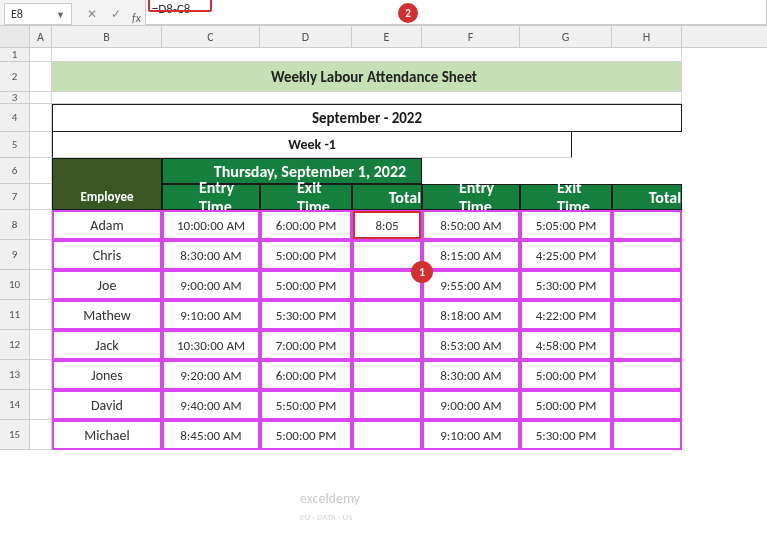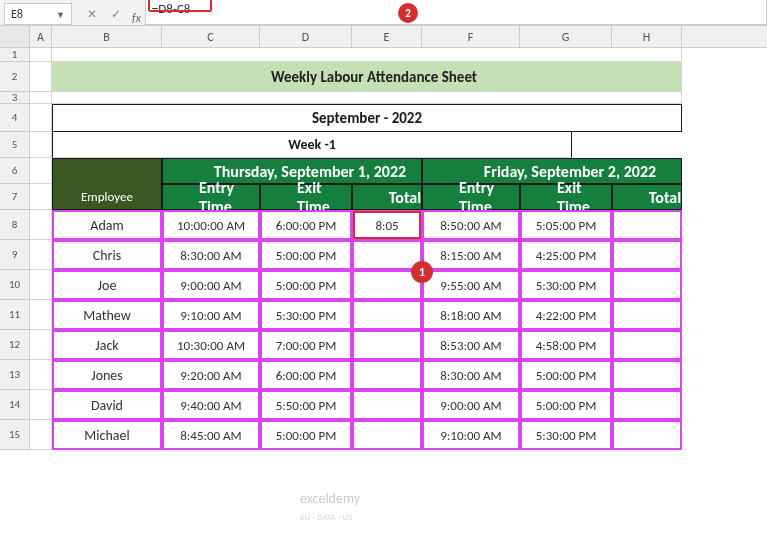--- a/index.html
+++ b/index.html
@@ -36,21 +36,21 @@
 .r4 .row-h, .r4 .cell { height: 28px; }
 .r5 .row-h, .r5 .cell { height: 26px; }
 .r6 .row-h, .r6 .cell { height: 26px; }
 .r7 .row-h, .r7 .cell { height: 26px; }
 .rdata .row-h, .rdata .cell { height: 30px; }
 
 .title-cell { background: #c5e0b4; font-weight: bold; font-size: 15px; color: #222; padding-left: 15px; }
 .month-cell { border: 1px solid #1a1a1a; font-weight: bold; font-size: 15px; color: #1a1a1a; }
 .week-cell { border-left: 1px solid #1a1a1a; border-right: 1px solid #1a1a1a; font-weight: bold; font-size: 14px; color: #1a1a1a; }
 .hdr-green { background: #15803d; color: #fff; font-weight: bold; font-size: 16px; border: 1px solid #1a1a1a; padding-left: 36px; }
-.emp-hdr { background: #385723; color: #fff; font-weight: normal; border: 1px solid #1a1a1a; }
+.emp-hdr { background: #385723; color: #fff; font-weight: bold; border: 1px solid #1a1a1a; }
 .data-cell { border: 2px solid #d946ef; font-size: 13px; color: #333; }
 .data-cell.name { font-size: 14px; }
 
 .selected-cell { position: relative; }
 .selected-cell::after { content: ''; position: absolute; inset: -1px; border: 2px solid #d32f2f; pointer-events: none; }
 .callout-1 { position: absolute; left: 411px; top: 261px; width: 22px; height: 22px; background: #d32f2f; border-radius: 50%; color: #fff; display: flex; align-items: center; justify-content: center; font-size: 12px; font-weight: bold; z-index: 10; }
 
 .watermark { position: absolute; left: 300px; top: 490px; font-size: 14px; color: rgba(150,150,150,0.5); pointer-events: none; }
 .watermark .sub { font-size: 9px; color: rgba(150,150,150,0.4); }
 </style>
@@ -115,21 +115,20 @@
     <div class="row-h">5</div>
     <div class="cell col-A"></div>
     <div class="cell week-cell" style="width:520px">Week -1</div>
   </div>
 
   <div class="row r6">
     <div class="row-h">6</div>
     <div class="cell col-A"></div>
     <div class="cell emp-hdr col-B" style="border-bottom:none"></div>
     <div class="cell hdr-green" style="width:260px">Thursday, September 1, 2022</div>
-    <div class="cell hdr-green" style="width:260px">Friday, September 2, 2022</div>
   </div>
 
   <div class="row r7">
     <div class="row-h">7</div>
     <div class="cell col-A"></div>
     <div class="cell emp-hdr col-B" style="border-top:none">Employee</div>
     <div class="cell hdr-green col-C">Entry Time</div>
     <div class="cell hdr-green col-D">Exit Time</div>
     <div class="cell hdr-green col-E">Total</div>
     <div class="cell hdr-green col-F">Entry Time</div>

